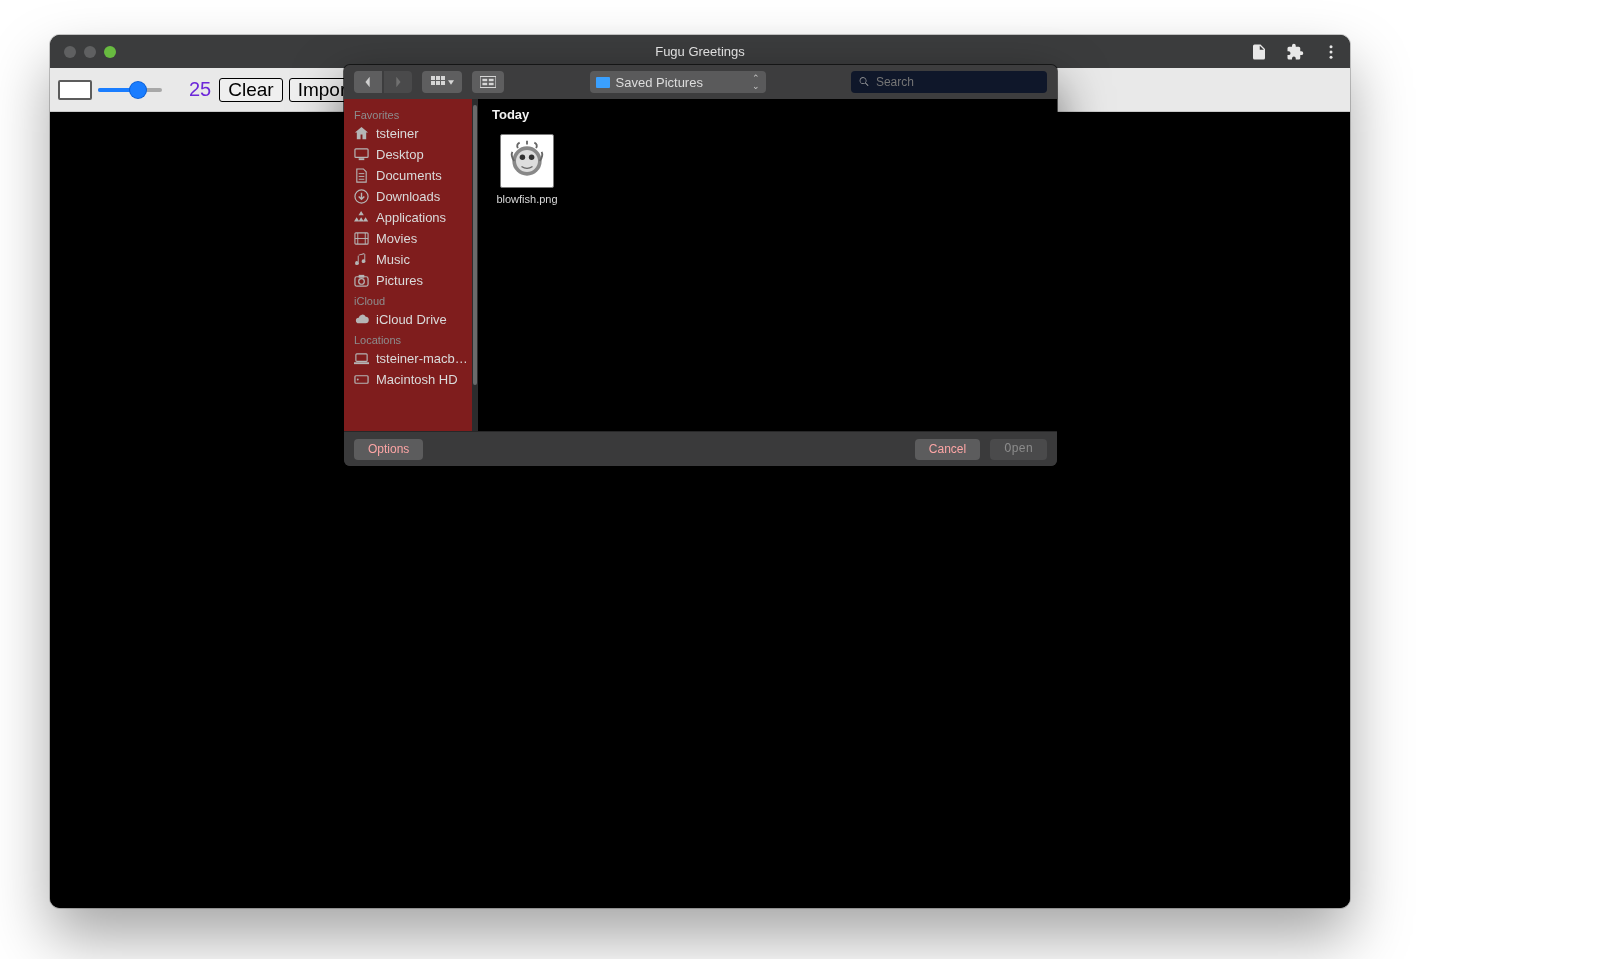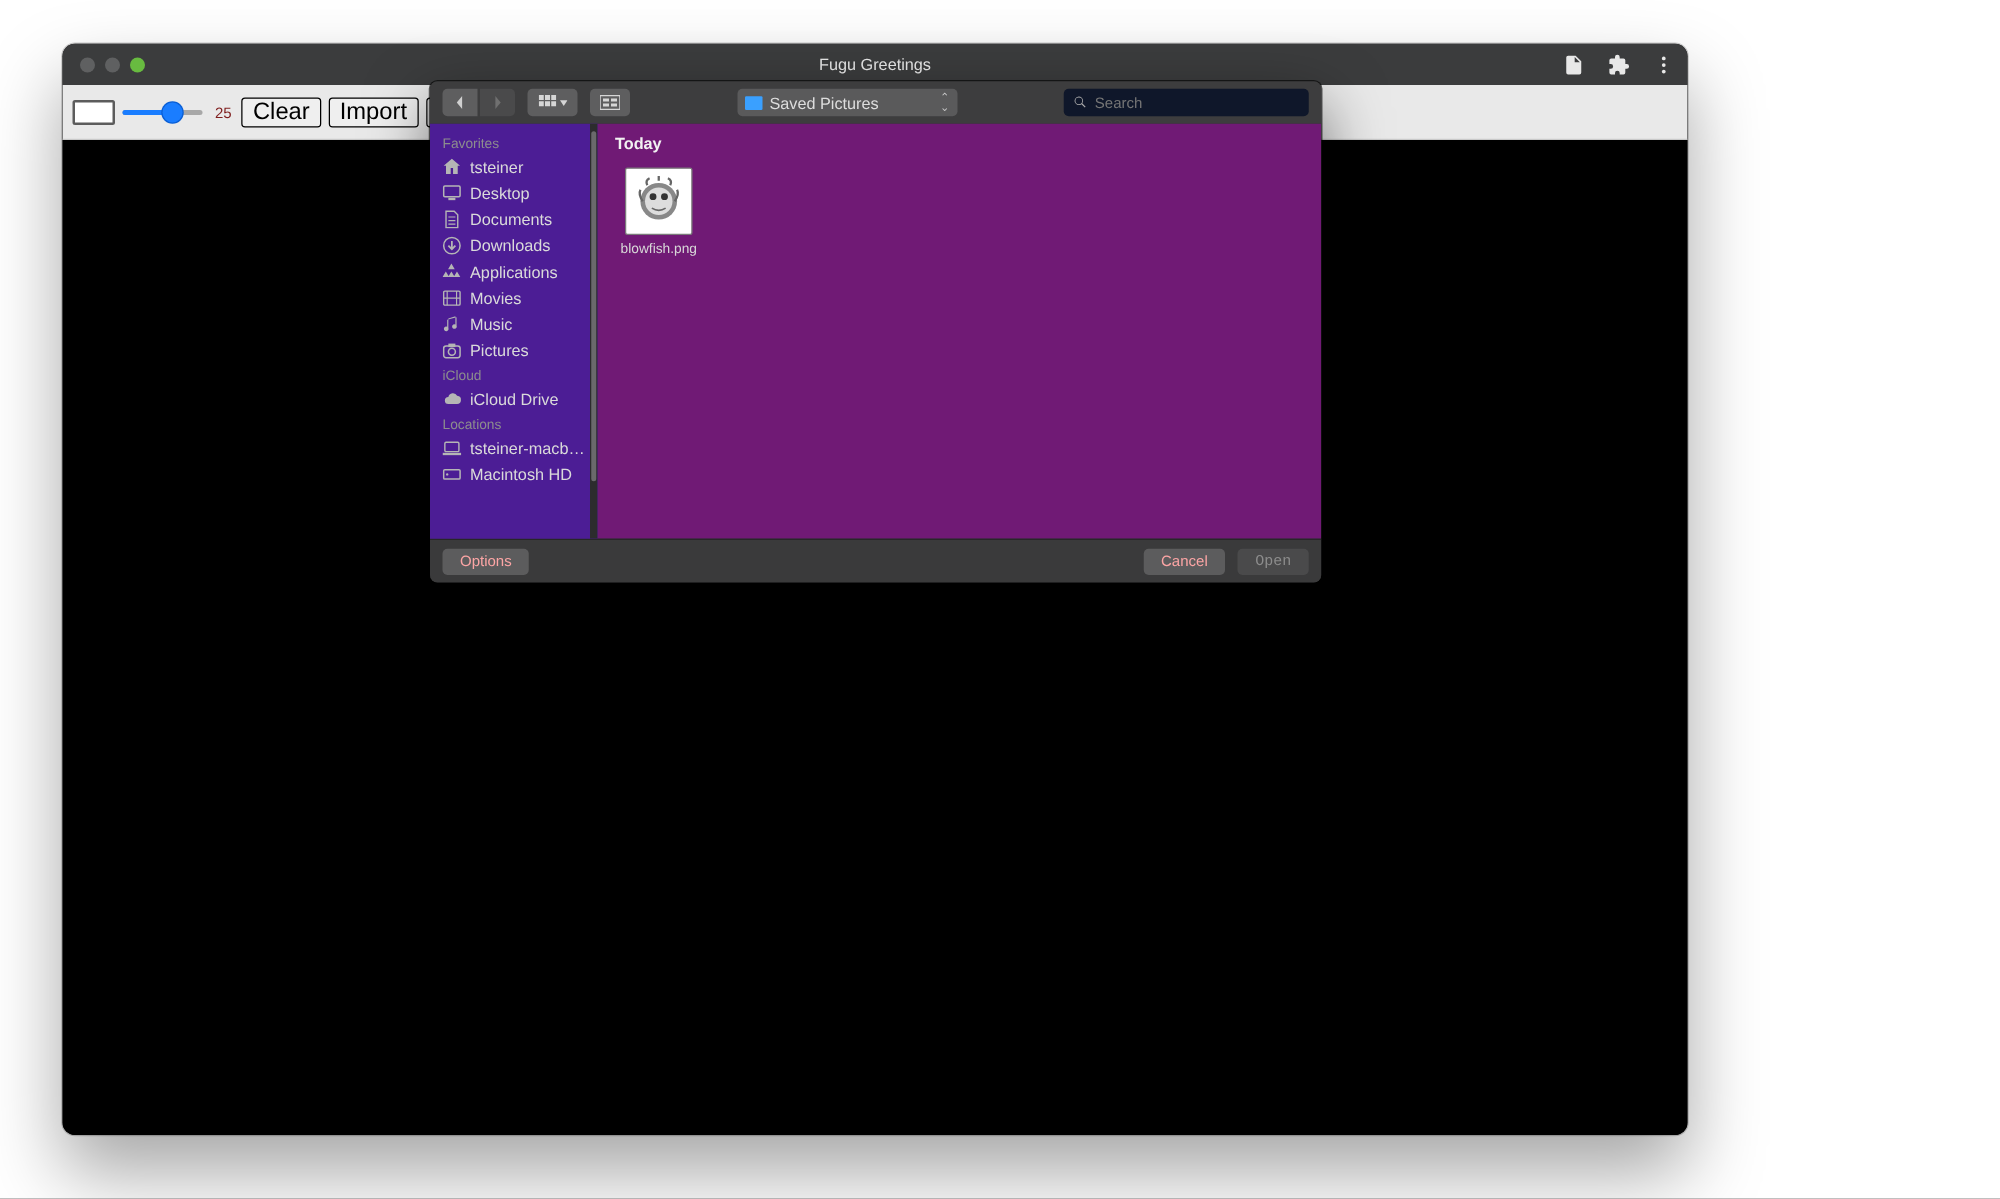--- a/index.html
+++ b/index.html
@@ -18,21 +18,21 @@
 .title { position:absolute; left:0; right:0; text-align:center; color:#e8e8e8; font-size:13px; pointer-events:none;}
 .title-actions{ position:absolute; right:10px; display:flex; gap:18px; align-items:center; }
 .tb-icon{ width:18px; height:18px; fill:#e8e8e8; cursor:pointer;}
 
 .toolbar{ height:44px; background:#e9e9e9; display:flex; align-items:center; gap:6px; padding:0 8px; border-bottom:1px solid #c9c9c9;}
 .color-swatch{ width:34px; height:20px; background:#fff; border:2px solid #5c5c5c; border-radius:2px; }
 .slider{ width:64px; position:relative; height:18px; }
 .slider-track{ position:absolute; left:0; right:0; top:7px; height:4px; background:#a8a8a8; border-radius:2px;}
 .slider-fill{ position:absolute; left:0; width:55%; top:7px; height:4px; background:#1a7dff; border-radius:2px;}
 .slider-thumb{ position:absolute; left:50%; top:1px; width:16px; height:16px; background:#1a7dff; border-radius:50%; box-shadow:0 0 0 1px #0a5fd6;}
-.sval{ font-size:12px; color:#7f1d1d; margin:0 2px 0 4px;}
+.sval{ font-size:20px; color:#6d28d9; margin:0 2px 0 21px;}
 .btn{ background:#efefef; border:1px solid #000000; border-radius:3px; padding:0 8px; font-size:19px; cursor:pointer; }
 .canvas{ position:absolute; left:0; right:0; top:77px; bottom:0; background:#000;}
 
 .picker{
   position:absolute; left:344px; top:65px; width:713px; height:401px;
   background:#2f2f30; border-radius:6px; color:#ddd; font-size:13px;
   box-shadow:0 20px 50px rgba(0,0,0,.55), 0 0 0 1px rgba(0,0,0,.6);
   display:flex; flex-direction:column; overflow:hidden;
 }
 .p-top{ height:34px; background:#3d3d3e; display:flex; align-items:center; padding:0 10px; gap:10px;}
@@ -47,28 +47,28 @@
 .grpbtn{ width:32px; height:22px; background:#5e5e5f; border-radius:4px; display:flex; align-items:center; justify-content:center; cursor:pointer;}
 .spacer{flex:1;}
 .loc-dd{ width:176px; height:22px; background:#5a5a5b; border-radius:4px; display:flex; align-items:center; padding:0 6px; gap:6px; cursor:pointer; position:relative;}
 .loc-dd .folder{width:14px;height:11px;background:#3aa0ff;border-radius:1px;}
 .loc-dd .chev{position:absolute; right:6px; font-size:9px; color:#c8c8c8; line-height:8px;}
 .search{ width:196px; height:22px; background:#0f172a; border-radius:4px; display:flex; align-items:center; padding:0 8px; gap:6px;}
 .search input{ background:transparent; border:0; outline:0; color:#ddd; font-size:12px; width:100%;}
 .search svg{width:12px;height:12px;fill:#aaa;}
 
 .p-body{ flex:1; display:flex; min-height:0;}
-.sidebar{ width:134px; background:#4c1d95; overflow-y:auto; padding:6px 0 6px 0; position:relative;}
+.sidebar{ width:134px; background:#7f1d1d; overflow-y:auto; padding:6px 0 6px 0; position:relative;}
 .sb-scroll{position:absolute; right:0; top:0; width:6px; height:100%; background:#2c2c2d;}
 .sb-scroll::after{content:""; position:absolute; left:1px; top:6px; width:4px; height:280px; background:#6a6a6b; border-radius:2px;}
 .sb-h{ color:#8d8d8e; font-size:11px; padding:4px 10px 2px;}
 .sb-item{ display:flex; align-items:center; gap:7px; padding:3px 10px; cursor:pointer; color:#dadada; font-size:13px; white-space:nowrap; overflow:hidden; text-overflow:ellipsis;}
 .sb-item svg{width:15px;height:15px;fill:#b5b5b5; flex-shrink:0;}
 
-.files{ flex:1; background:#701a75; display:flex; flex-direction:column;}
+.files{ flex:1; background:#000000; display:flex; flex-direction:column;}
 .files-hdr{ color:#f2f2f2; font-weight:600; font-size:13px; padding:8px 14px 6px;}
 .files-grid{ padding:6px 14px; display:flex; flex-wrap:wrap; gap:18px;}
 .file{ width:70px; display:flex; flex-direction:column; align-items:center; gap:5px; cursor:pointer;}
 .thumb{ width:54px; height:54px; background:#fff; border:1px solid #7a7a7a; border-radius:2px; display:flex; align-items:center; justify-content:center;}
 .thumb svg{width:44px;height:44px;}
 .fname{ font-size:11px; color:#d8d8d8; }
 
 .p-foot{ height:35px; background:#3a3a3b; display:flex; align-items:center; padding:0 10px; gap:10px; border-top:1px solid #272728;}
 .fbtn{ height:21px; padding:0 14px; background:#5c5c5d; border-radius:4px; color:#fca5a5; font-size:12px; display:flex; align-items:center; cursor:pointer; border:0;}
 .fbtn.dis{ background:#4a4a4b; color:#8c8c8c; cursor:default;font-family:Liberation Mono, monospace;}

